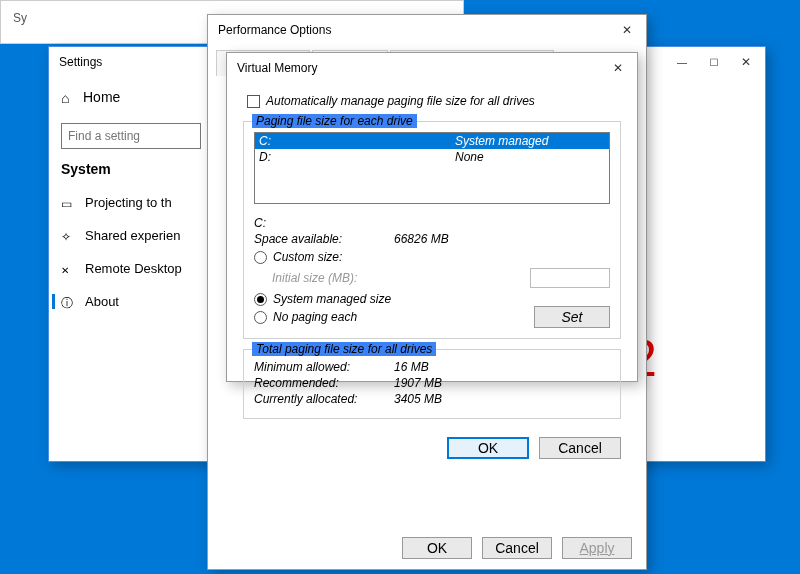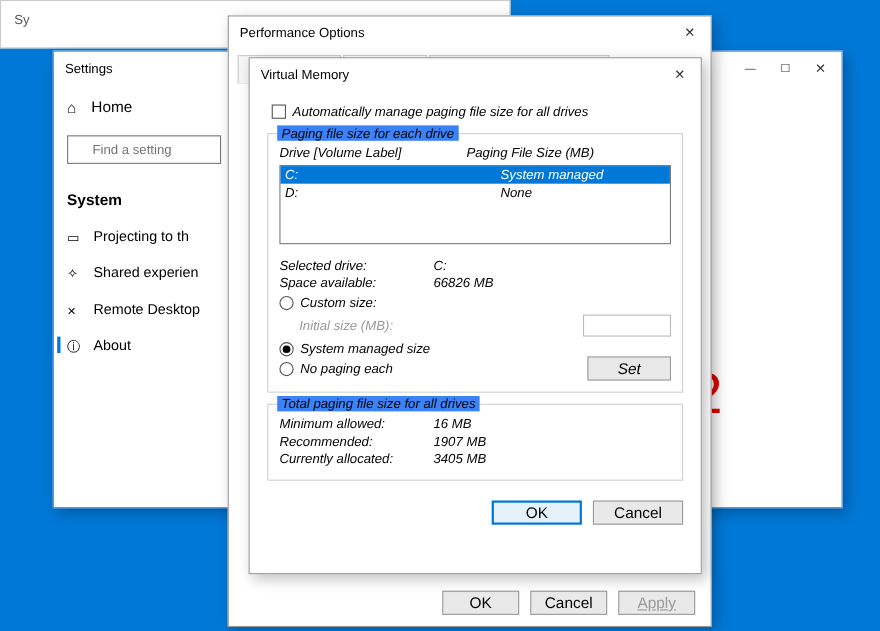--- a/index.html
+++ b/index.html
@@ -10,41 +10,41 @@
   .titlebar { display:flex; align-items:center; height:30px; padding:0 6px 0 10px; font-size:12px; }
   .titlebar .title { flex:1; }
   .wbtns { display:flex; gap:18px; align-items:center; padding-right:6px;}
   .wbtn { width:14px; text-align:center; color:#333; font-size:12px; line-height:14px; }
   
   
   #settings-win { left:48px; top:46px; width:718px; height:416px; border:1px solid #4a8fe7; }
   #settings-win .titlebar { font-size:12px; color:#000; }
   #settings-win .body { padding:0 12px; }
   #settings-win .home-row { display:flex; align-items:center; gap:8px; margin:12px 0 18px; font-size:14px;}
-  #settings-win input.search { width:140px; height:26px; border:1px solid #777; padding:0 22px; font-size:12px; margin-bottom:16px;}
+  #settings-win input.search { width:140px; height:26px; border:1px solid #777; padding:0 6px; font-size:12px; margin-bottom:4px;}
   #settings-win .heading { font-weight:600; font-size:14px; margin:8px 0 14px;}
   #settings-win .nav-item { display:flex; align-items:center; gap:10px; font-size:13px; margin:18px 0; color:#000;}
   #settings-win .nav-item.selected { border-left:3px solid #0078d7; padding-left:6px; margin-left:-9px;}
   .ic { width:14px; height:14px; display:inline-block; }
   
   
   #perf-win { left:207px; top:14px; width:440px; height:556px; background:#fff;}
   #perf-win .tabs { display:flex; gap:0; border-bottom:1px solid #ccc; margin:4px 8px 0;}
   #perf-win .tab { padding:4px 10px 6px; font-size:12px; border:1px solid #ccc; border-bottom:none; background:#f6f6f6; margin-right:2px; position:relative; top:1px;}
   #perf-win .tab.active { background:#fff; border-bottom:1px solid #fff;}
   #perf-win .btnrow { position:absolute; bottom:10px; right:14px; display:flex; gap:10px;}
   .btn { min-width:70px; height:22px; border:1px solid #999; background:#e9e9e9; font-size:14px; display:flex; align-items:center; justify-content:center;}
   .btn.disabled { color:#9a9a9a;text-decoration:underline; }
   
   
   #sys-win { left:184px; top:63px; width:464px; height:44px; background:#fff; border:1px solid #ccc; z-index:1;}
   #sys-win .crumb { padding:10px 12px; font-size:12px; color:#555; display:flex; gap:6px; align-items:center;}
   
   
-  #vm-win { left:226px; top:52px; width:412px; height:470px; background:#fff; z-index:10;}
+  #vm-win { left:226px; top:52px; width:412px; height:330px; background:#fff; z-index:10;}
   #vm-win .titlebar { font-size:12px; }
   #vm-win .content { padding:8px 16px;font-style:italic; }
   .chkrow { display:flex; align-items:center; gap:6px; padding:3px 4px;}
   .chkbox { width:13px; height:13px; border:1px solid #555; background:#fff;}
   .group { border:1px solid #d0d0d0; margin-top:10px; padding:8px 10px 10px; position:relative;}
   .group > .legend { position:absolute; top:-8px; left:8px; background:#3b82f6; padding:0 4px; font-size:12px;}
   .drive-head { display:flex; font-size:12px; padding:2px 0;}
   .drive-head .c1 { width:170px;}
   .drive-list { border:1px solid #7a7a7a; height:72px; margin-top:2px; background:#fff;}
   .drive-row { display:flex; font-size:12px; height:16px; align-items:center;}
@@ -147,37 +147,32 @@
       </div>
   </div>
   <div class="content">
     <div class="chkrow">
       <span class="chkbox"></span>
       <span>Automatically manage paging file size for all drives</span>
     </div>
 
     <div class="group">
       <span class="legend">Paging file size for each drive</span>
-      <div class="drive-head">
-        <span class="c1">Drive  [Volume Label]</span>
-        <span>Paging File Size (MB)</span>
-      </div>
       <div class="drive-list">
         <div class="drive-row sel">
           <span class="c1">C:</span>
           <span>System managed</span>
         </div>
         <div class="drive-row">
           <span class="c1">D:</span>
           <span>None</span>
         </div>
       </div>
       <div style="height:10px"></div>
       <div class="kv">
-          <span class="k">Selected drive:</span>
           <span>C:</span>
         </div>
       <div class="kv">
           <span class="k">Space available:</span>
           <span>66826 MB</span>
         </div>
 
       <div class="radio-row">
         <span class="radio"></span>
         <span>Custom size:</span>

